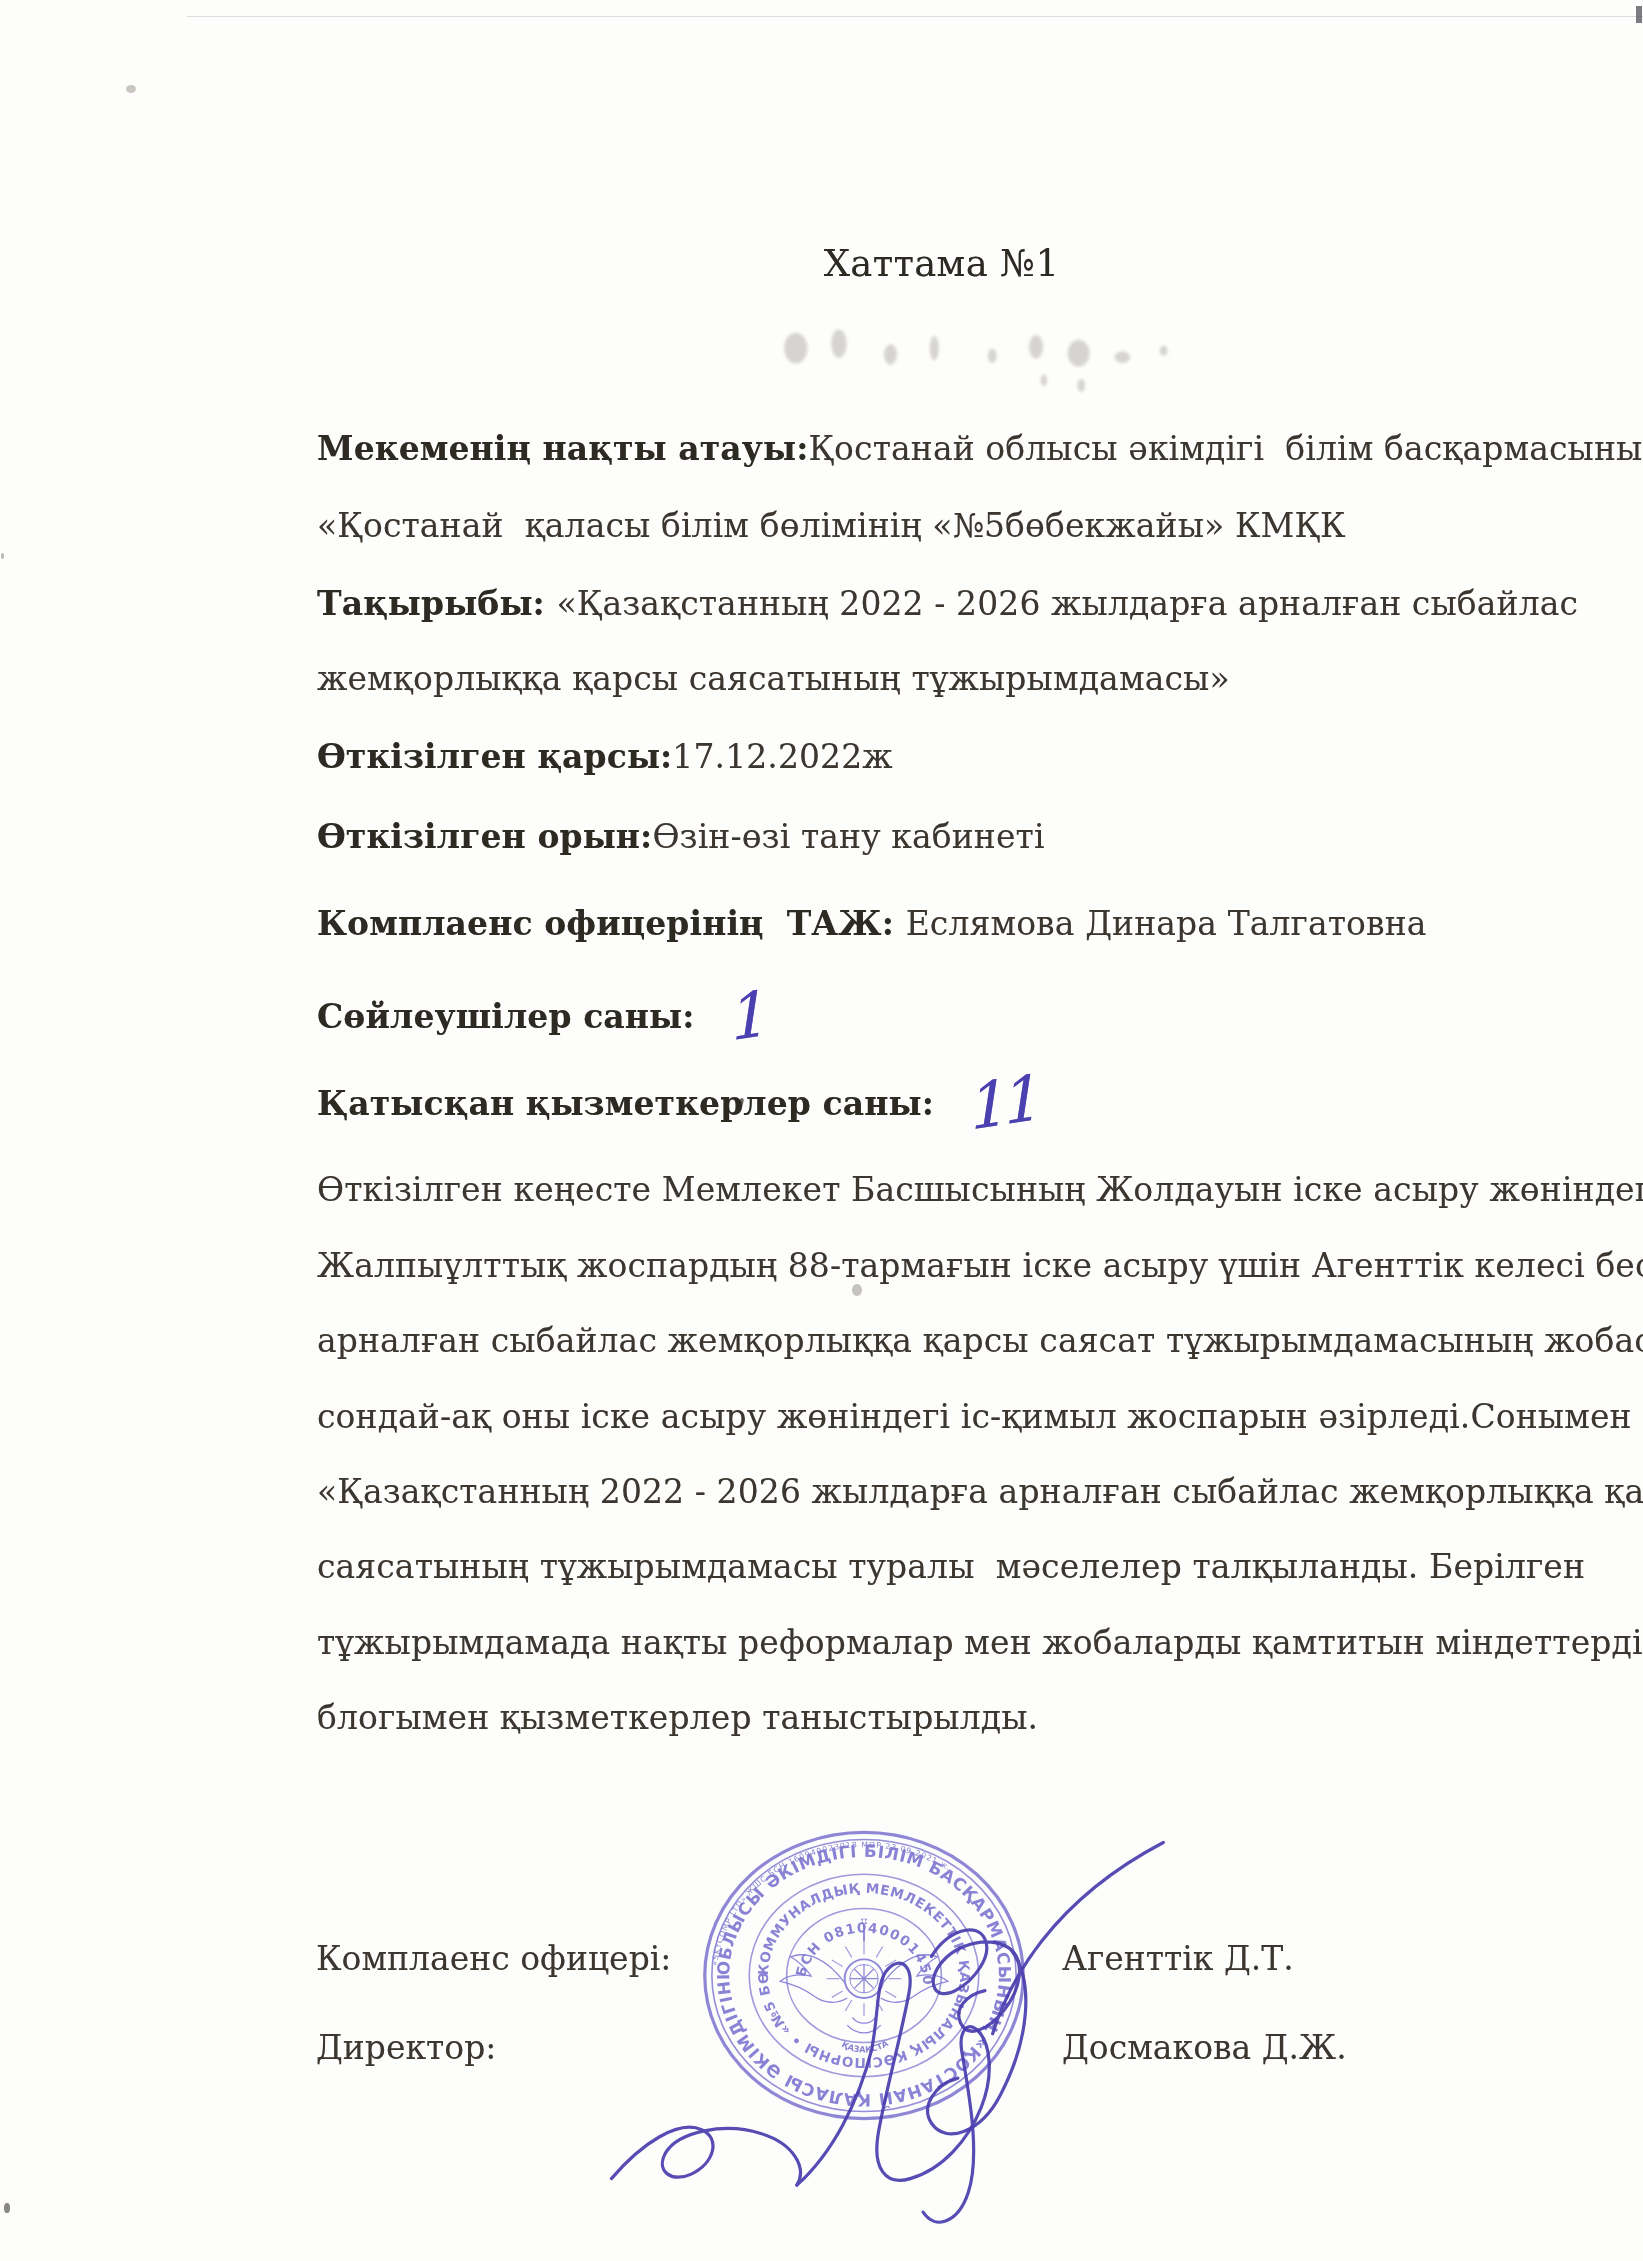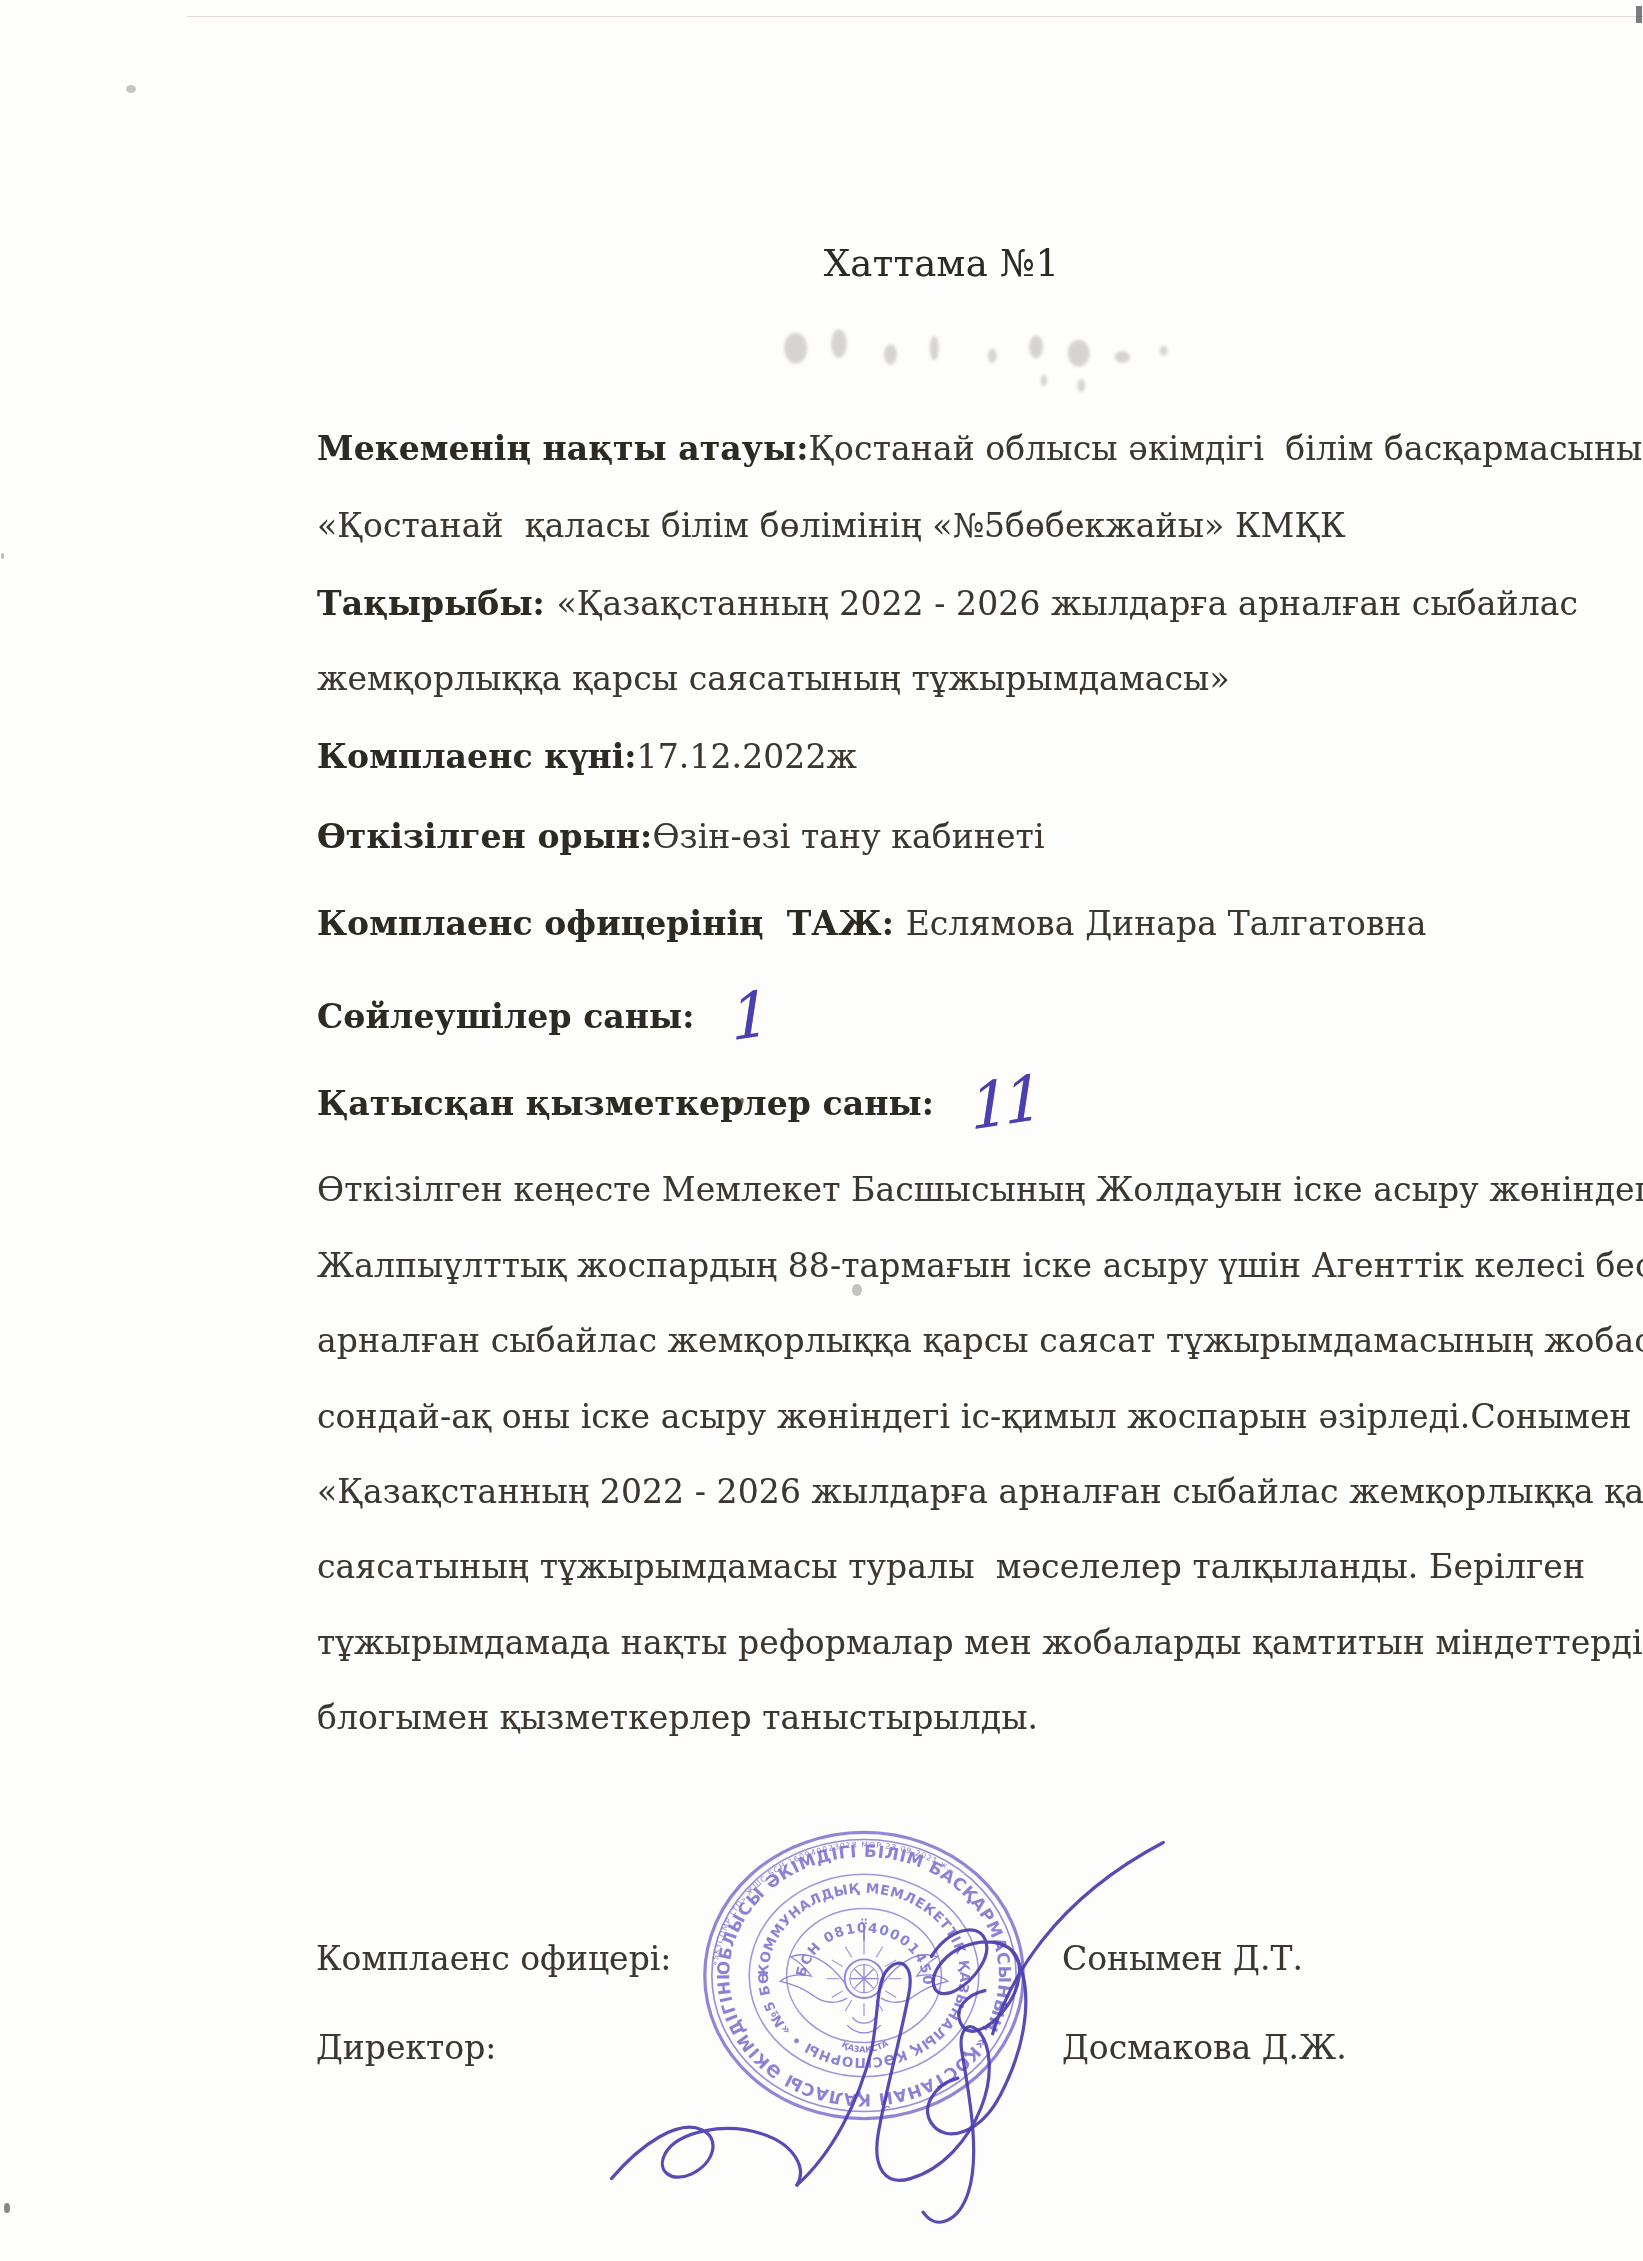--- a/index.html
+++ b/index.html
@@ -80,21 +80,21 @@
         <filter id="smblur">
           <feGaussianBlur stdDeviation="2.5"></feGaussianBlur>
         </filter>
       </defs>
   </svg>
 
   <div class="line" style="top:426px"><span class="b">Мекеменің нақты атауы:</span><span>Қостанай облысы әкімдігі&nbsp; білім басқармасының</span></div>
   <div class="line" style="top:503px"><span>«Қостанай&nbsp; қаласы білім бөлімінің «№5бөбекжайы» КМҚК</span></div>
   <div class="line" style="top:581px"><span class="b">Тақырыбы: </span><span>«Қазақстанның 2022 - 2026 жылдарға арналған сыбайлас</span></div>
   <div class="line" style="top:656px"><span>жемқорлыққа қарсы саясатының тұжырымдамасы»</span></div>
-  <div class="line" style="top:734px"><span class="b">Комплаенс күні:</span><span>17.12.2022ж</span></div>
+  <div class="line" style="top:734px"><span class="b">Өткізілген қарсы:</span><span>17.12.2022ж</span></div>
   <div class="line" style="top:814px"><span class="b">Өткізілген орын:</span><span>Өзін-өзі тану кабинеті</span></div>
   <div class="line" style="top:901px"><span class="b">Комплаенс офицерінің&nbsp; ТАЖ: </span><span>Еслямова Динара Талгатовна</span></div>
   <div class="line" style="top:985px"><span class="b">Сөйлеушілер саны: </span><span class="hand">1</span></div>
   <div class="line" style="top:1072px"><span class="b">Қатысқан қызметкерлер саны: </span><span class="hand two">11</span></div>
 
   <div class="line" style="top:1167px">Өткізілген кеңесте Мемлекет Басшысының Жолдауын іске асыру жөніндегі</div>
   <div class="line" style="top:1243px">Жалпыұлттық жоспардың 88-тармағын іске асыру үшін Агенттік келесі бес жылға</div>
   <div class="line" style="top:1318px">арналған сыбайлас жемқорлыққа қарсы саясат тұжырымдамасының жобасын,</div>
   <div class="line" style="top:1394px">сондай-ақ оны іске асыру жөніндегі іс-қимыл жоспарын әзірледі.Сонымен қатар,</div>
   <div class="line" style="top:1469px">«Қазақстанның 2022 - 2026 жылдарға арналған сыбайлас жемқорлыққа қарсы</div>
@@ -142,18 +142,18 @@
       <path d="M 668,204 C 706,252 696,346 652,430 C 622,488 568,508 545,474 C 528,448 550,414 586,404"></path>
     </g>
     <g stroke="#4a3cae" fill="none" stroke-width="5" stroke-linecap="round" opacity=".92">
       <path d="M 48,560 C 95,505 152,468 188,484 C 218,497 208,536 172,553 C 142,567 116,549 132,520 C 152,487 224,472 280,490 C 332,506 352,544 336,570"></path>
       <path d="M 336,570 C 392,520 432,440 452,360 C 464,300 458,254 478,234 C 498,214 518,230 510,272 C 497,342 472,432 462,492 C 454,542 472,572 512,560"></path>
       <path d="M 512,560 C 562,546 602,500 622,450 C 642,400 637,350 617,330 C 602,315 587,330 592,362 C 602,422 622,522 602,582 C 587,627 552,642 532,612"></path>
     </g>
   </svg>
 
   <div class="sig-role" style="top:1939px">Комплаенс офицері:</div>
-  <div class="sig-name" style="top:1939px">Сонымен Д.Т.</div>
+  <div class="sig-name" style="top:1939px">Агенттік Д.Т.</div>
   <div class="sig-role" style="top:2028px">Директор:</div>
   <div class="sig-name" style="top:2028px">Досмакова Д.Ж.</div>
 
 </div>
 
 
 </body></html>

